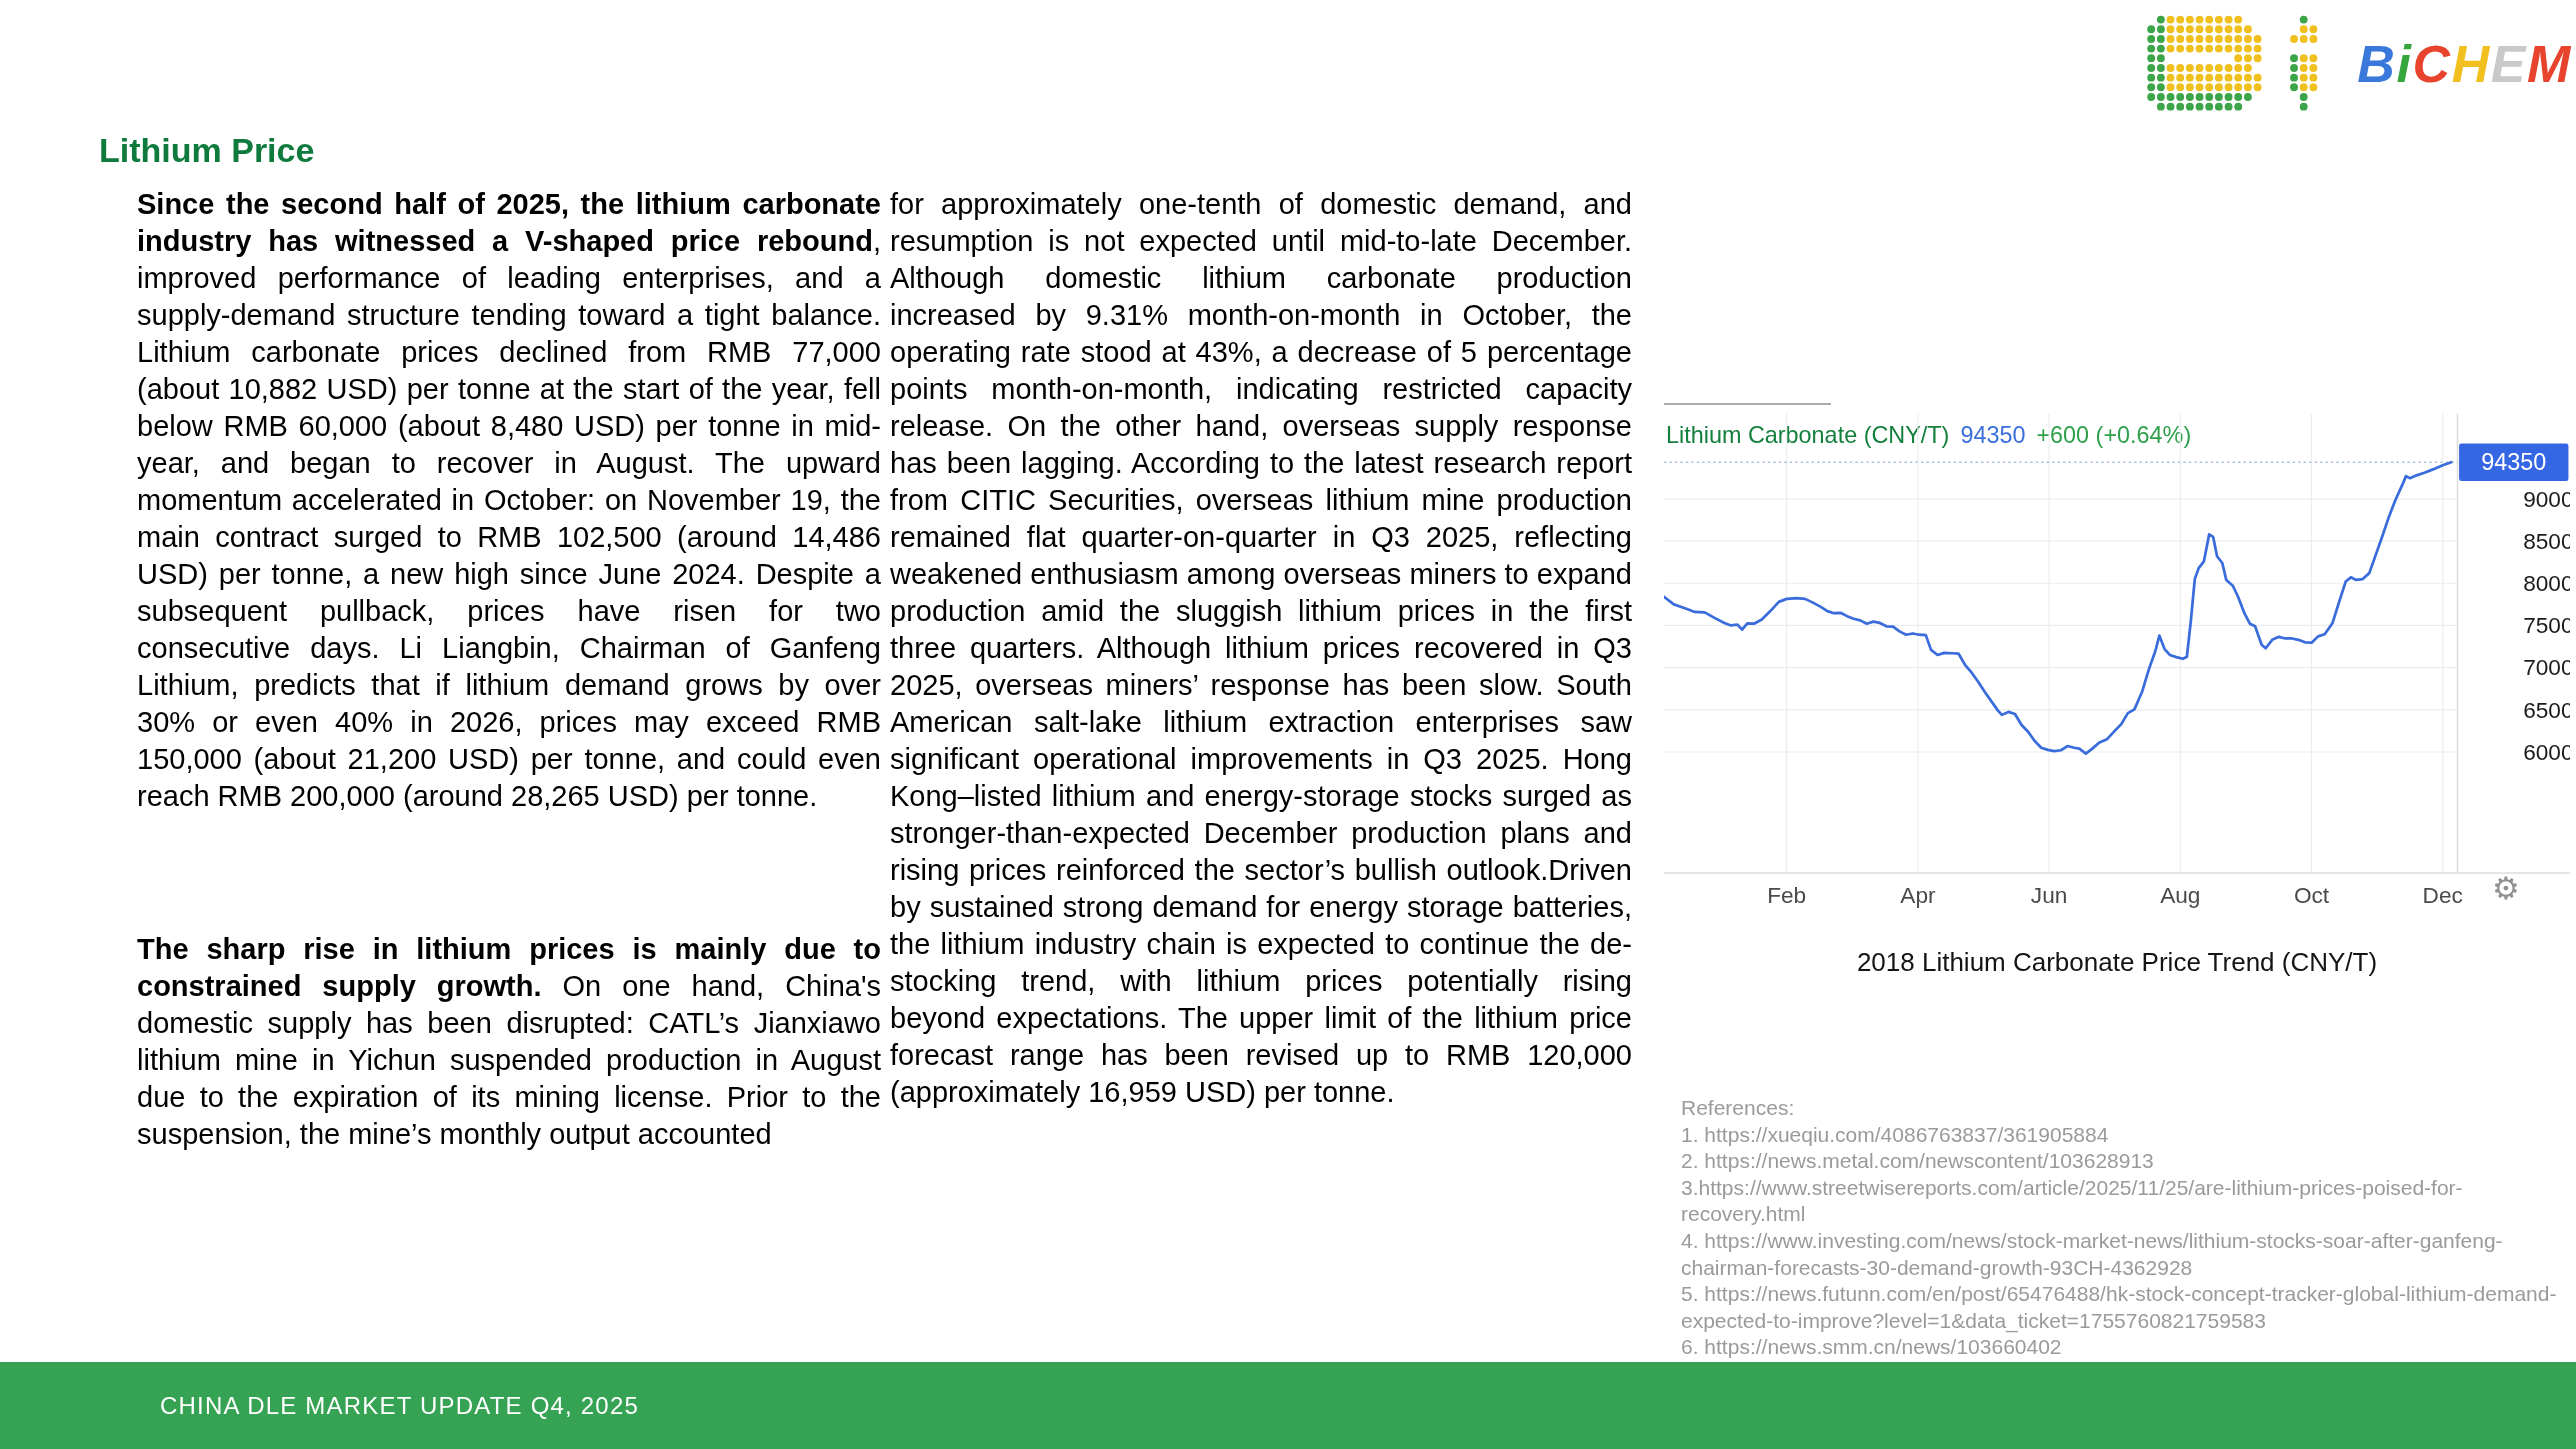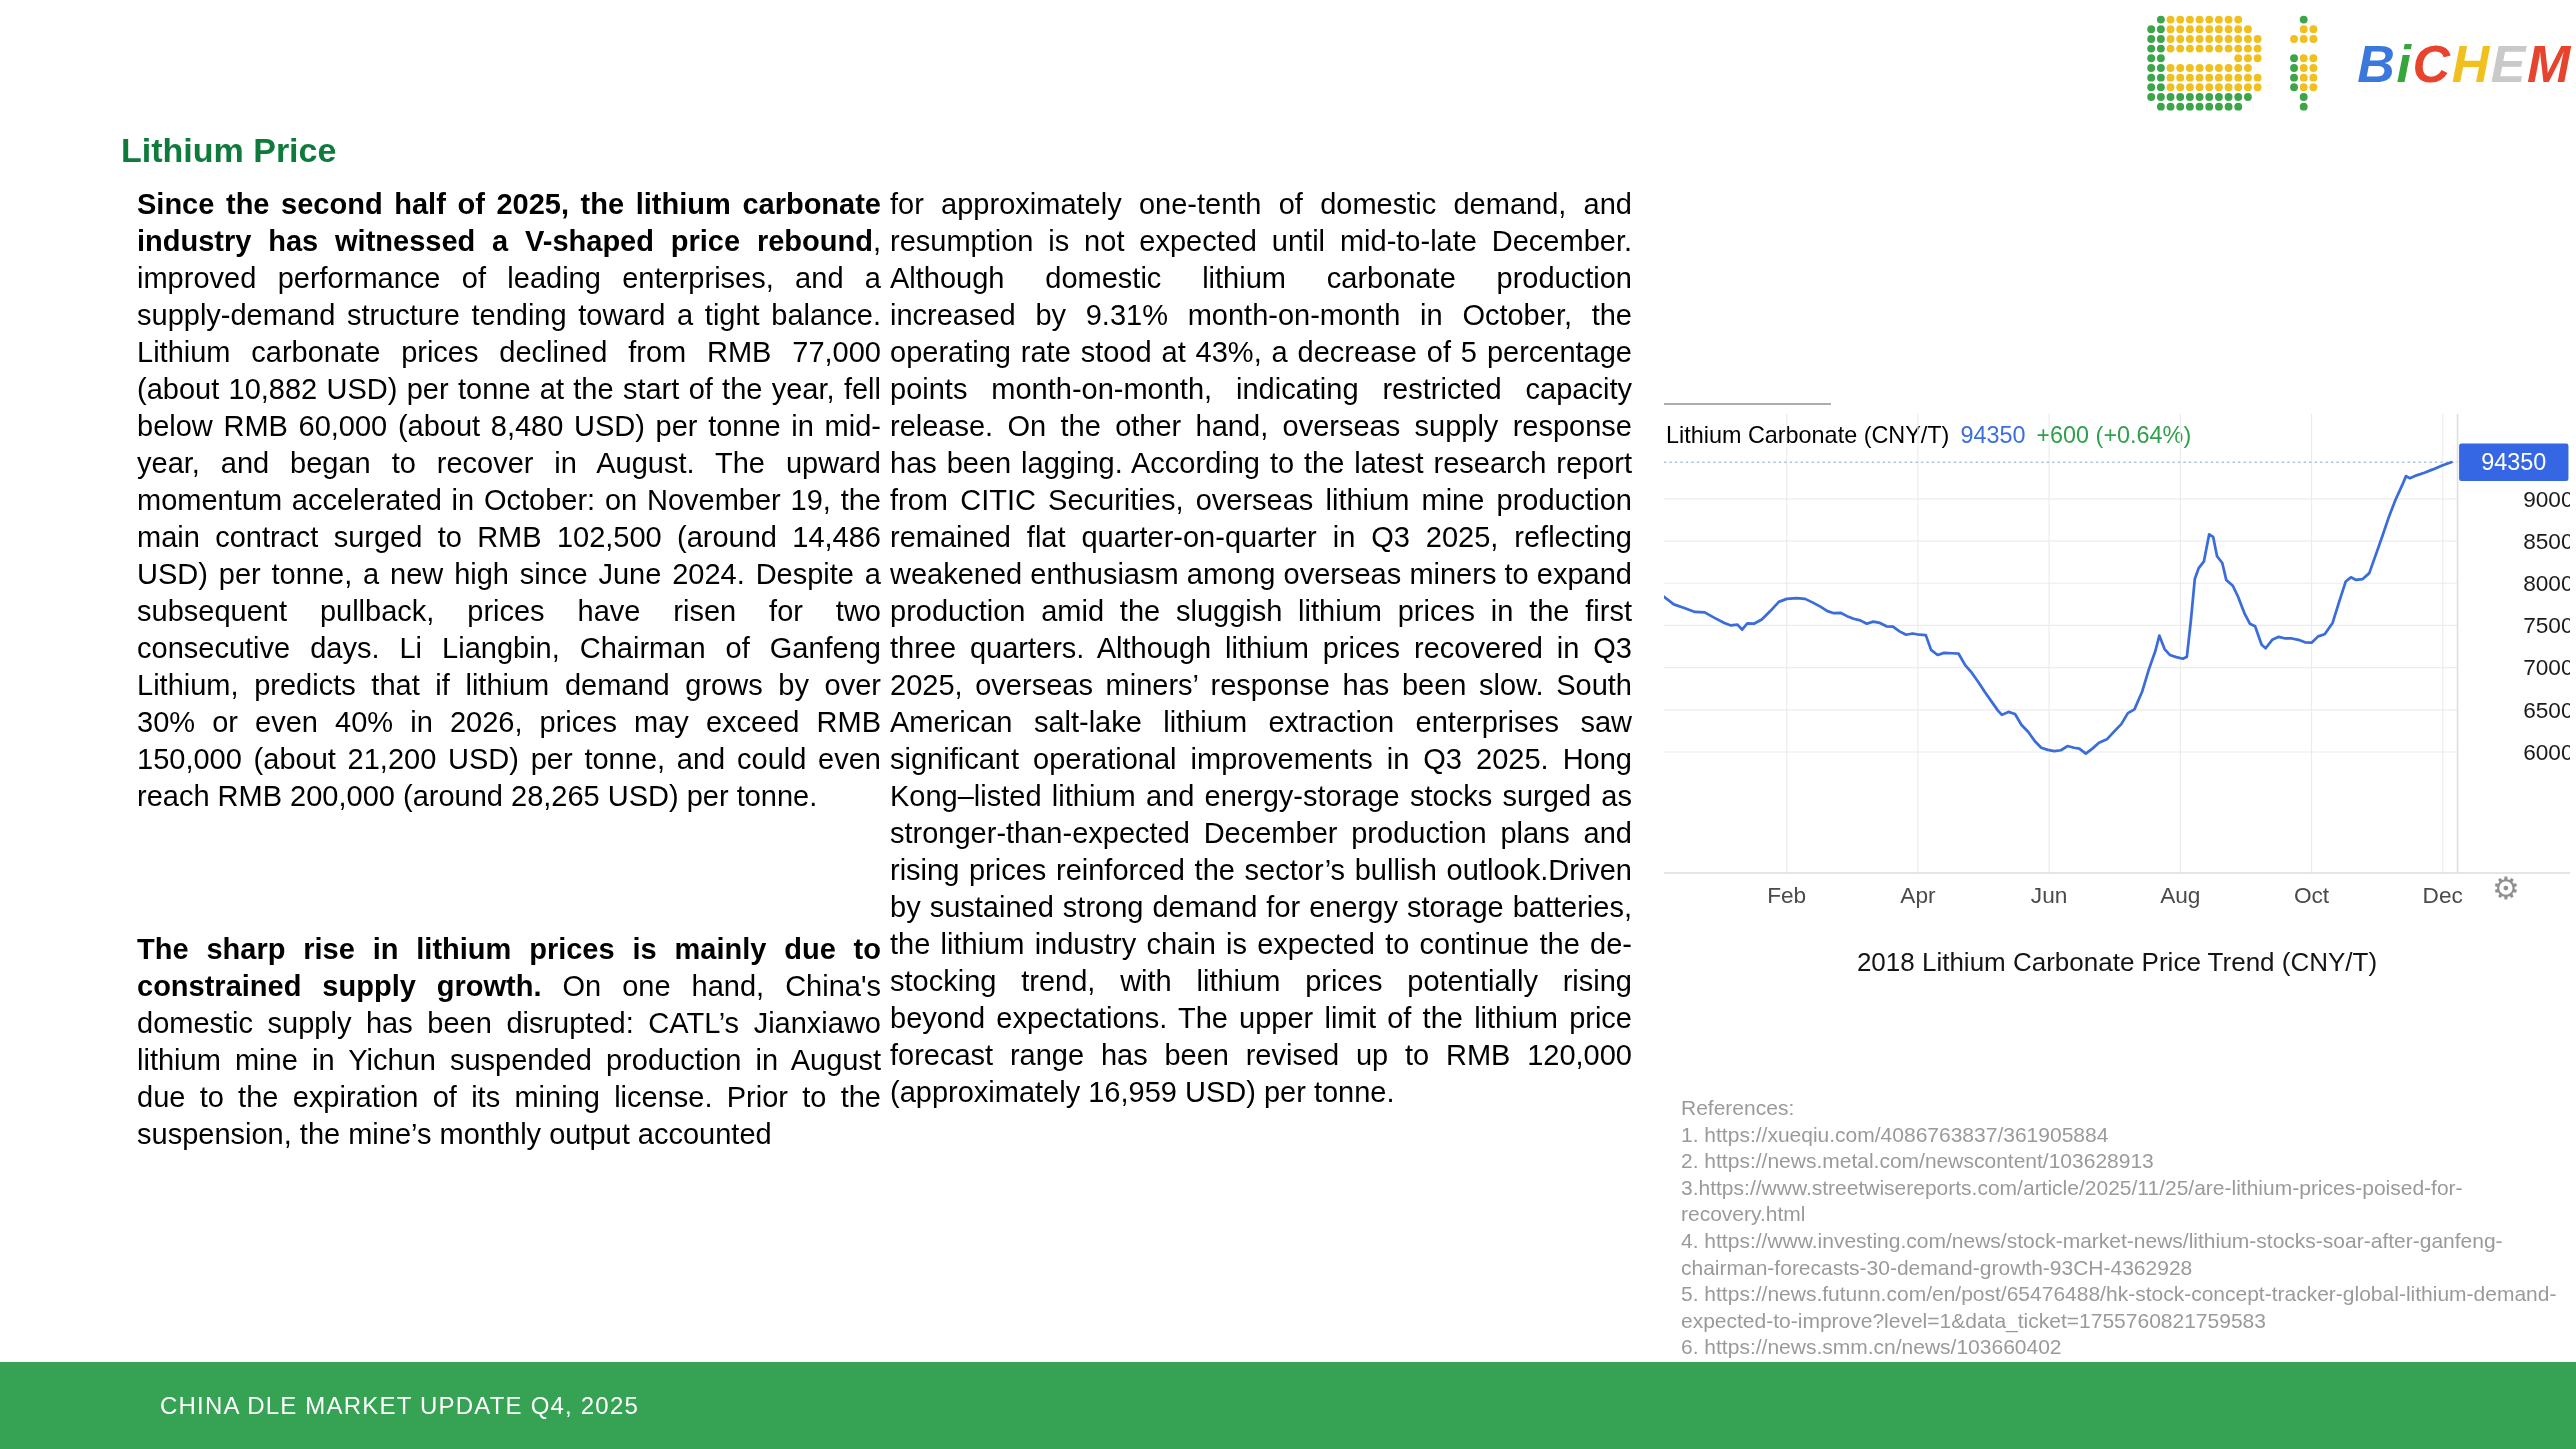--- a/index.html
+++ b/index.html
@@ -6,32 +6,32 @@
   #page{position:relative;width:2576px;height:1450px;background:#ffffff;overflow:hidden;
         font-family:"Liberation Sans",sans-serif;}
   
   .page-title{position:absolute;left:53px;top:17px;font-size:45px;font-weight:bold;color:#2E9E4A;}
   .page-title .num{margin-right:17px;}
   
   .logo{position:absolute;left:2146px;top:9.4px;width:426px;height:109px;display:flex;align-items:center;}
   .logo-mark{width:191px;height:105px;}
   .logo-text{margin-left:29px;font-size:52px;font-weight:bold;font-style:italic;letter-spacing:1.6px;white-space:nowrap;}
   
-  .section-title{position:absolute;left:121px;top:131px;font-size:34px;font-weight:bold;color:#0E7A3C;}
+  .section-title{position:absolute;left:99px;top:131px;font-size:34px;font-weight:bold;color:#0E7A3C;}
   
   .col{position:absolute;top:186px;font-size:29px;line-height:37px;color:#000;text-align:justify;}
   #col1{left:89px;width:744px;margin-left:48px;}
   #col2{left:890px;width:742px;}
   .col p{margin:0;}
   #col1 p.second{margin-top:116px;}
   .b{font-weight:bold;}
   
   .chart-topline{position:absolute;left:1664px;top:403px;width:167px;height:2.3px;background:#ACACAC;}
   .chart-legend{position:absolute;left:1666px;top:422px;font-size:23.4px;display:flex;gap:11px;white-space:nowrap;}
-  .legend-name{color:#000000;}
+  .legend-name{color:#15803d;}
   .legend-value{color:#3B6FDC;}
   .legend-change{color:#2FA14C;}
   #chart-svg{position:absolute;left:1664px;top:394px;width:906px;height:516px;}
   svg text{font-family:"Liberation Sans",sans-serif;}
   .gear{position:absolute;left:2492px;top:870px;font-size:31px;color:#909090;cursor:pointer;}
   .chart-caption{position:absolute;left:1664px;top:947px;width:906px;text-align:center;font-size:26px;color:#141414;}
   
   .references{position:absolute;left:1681px;top:1095px;width:884px;font-size:21px;line-height:26.6px;color:#9a9a9a;}
   
   .footer{position:absolute;left:0;top:1362px;width:2576px;height:87px;display:flex;align-items:center;}

